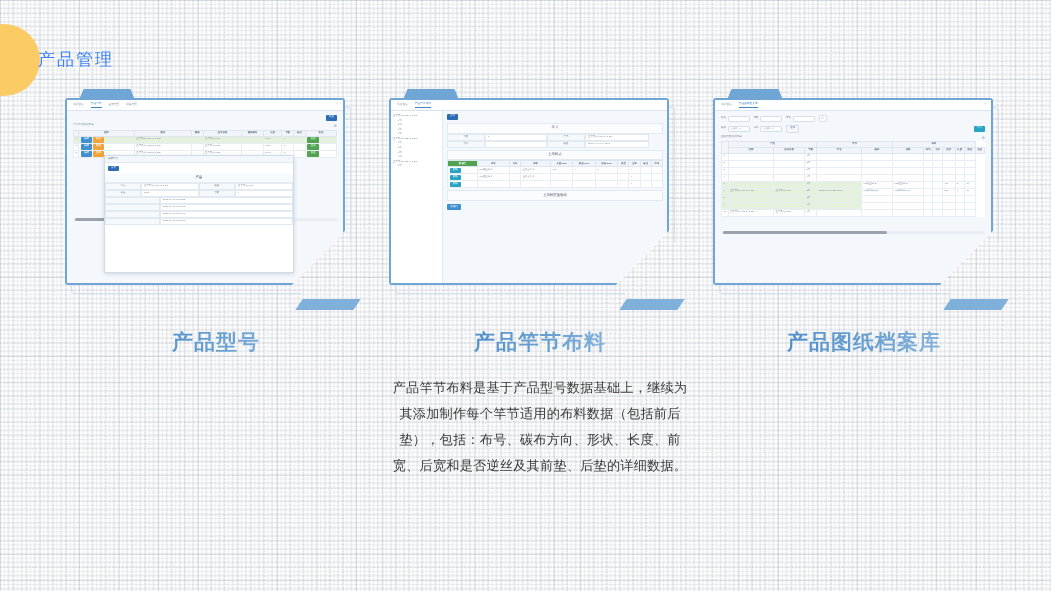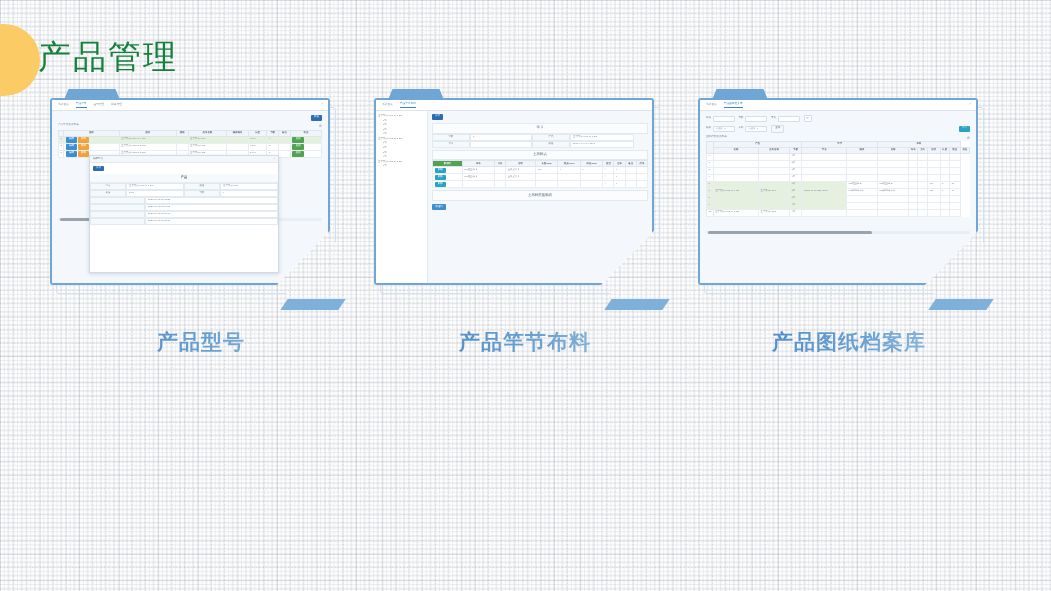--- a/index.html
+++ b/index.html
@@ -48,40 +48,41 @@
     border-radius: 50%;
     background: #fbcb66;
     z-index: 1;
   }
 
   
   #page-title {
     position: absolute;
     left: 38px;
     top: 42px;
-    font-size: 33px;
+    font-size: 17px;
     line-height: 36px;
-    color: #15803d;
+    color: #3b82f6;
     letter-spacing: 2px;
     font-weight: 400;
-    font-family: Liberation Mono, monospace;
+    font-family: Liberation Sans, sans-serif;
     z-index: 3;
   }
 
   
   .columns {
     position: absolute;
     inset: 0;
     z-index: 2;
   }
 
   .col {
     position: absolute;
     top: 98px;
     width: 302px;
+    margin-left: 15px;
   }
   .col-0 { left: 50px;  }
   .col-1 { left: 374px; }
   .col-2 { left: 698px; }
 
   
   .frame-wrap {
     position: relative;
     width: 286px;
     height: 196px;
@@ -609,20 +610,21 @@
               </div>
             </div>
           </div>
 
         </div>
       </div>
       <div class="frame-accent"></div>
     </div>
 
     <div class="card-heading">产品竿节布料</div>
+    <div class="card-body">产品竿节布料是基于产品型号数据基础上，继续为其添加制作每个竿节适用的布料数据（包括前后垫），包括：布号、碳布方向、形状、长度、前宽、后宽和是否逆丝及其前垫、后垫的详细数据。</div>
   </div>
 
   <div class="col col-2">
     <div class="frame-wrap">
       <div class="frame-outer clip"></div>
       <div class="frame-tab"></div>
       <div class="frame-inner">
         <div class="shot">
 
           <div class="shot-tabs">

